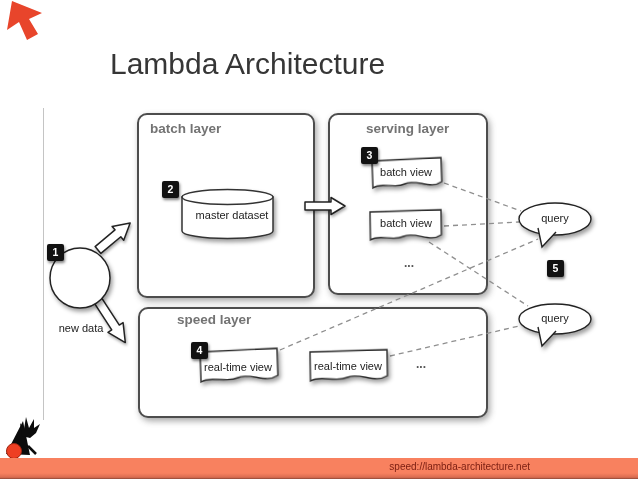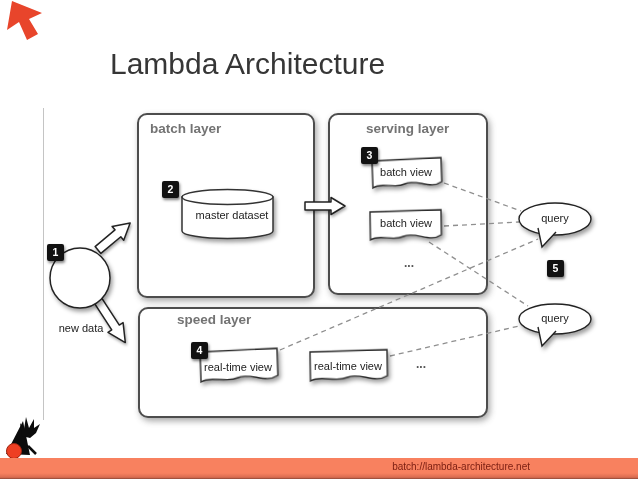--- a/index.html
+++ b/index.html
@@ -122,15 +122,15 @@
   <div class="badge badge-5">5</div>
 
   <svg class="footer-logo" width="46" height="50" viewBox="0 0 46 50">
     <polygon points="6,40 23,7 30,41" fill="#0c0c0c"></polygon>
     <path d="M22,22 L20,9 L24,15 L26,3 L29,14 L34,5 L34,14 L40,10 L36,19 L30,24 Z" fill="#0c0c0c"></path>
     <line x1="28" y1="32" x2="36" y2="40" stroke="#0c0c0c" stroke-width="2.5"></line>
     <circle cx="14" cy="37" r="7.5" fill="#ee3f23" stroke="#9c2310" stroke-width="1"></circle>
   </svg>
 
   <div class="footer-bar"></div>
-  <div class="footer-url">batch://lambda-architecture.net</div>
+  <div class="footer-url">speed://lambda-architecture.net</div>
 
 </div>
 
 </body></html>

